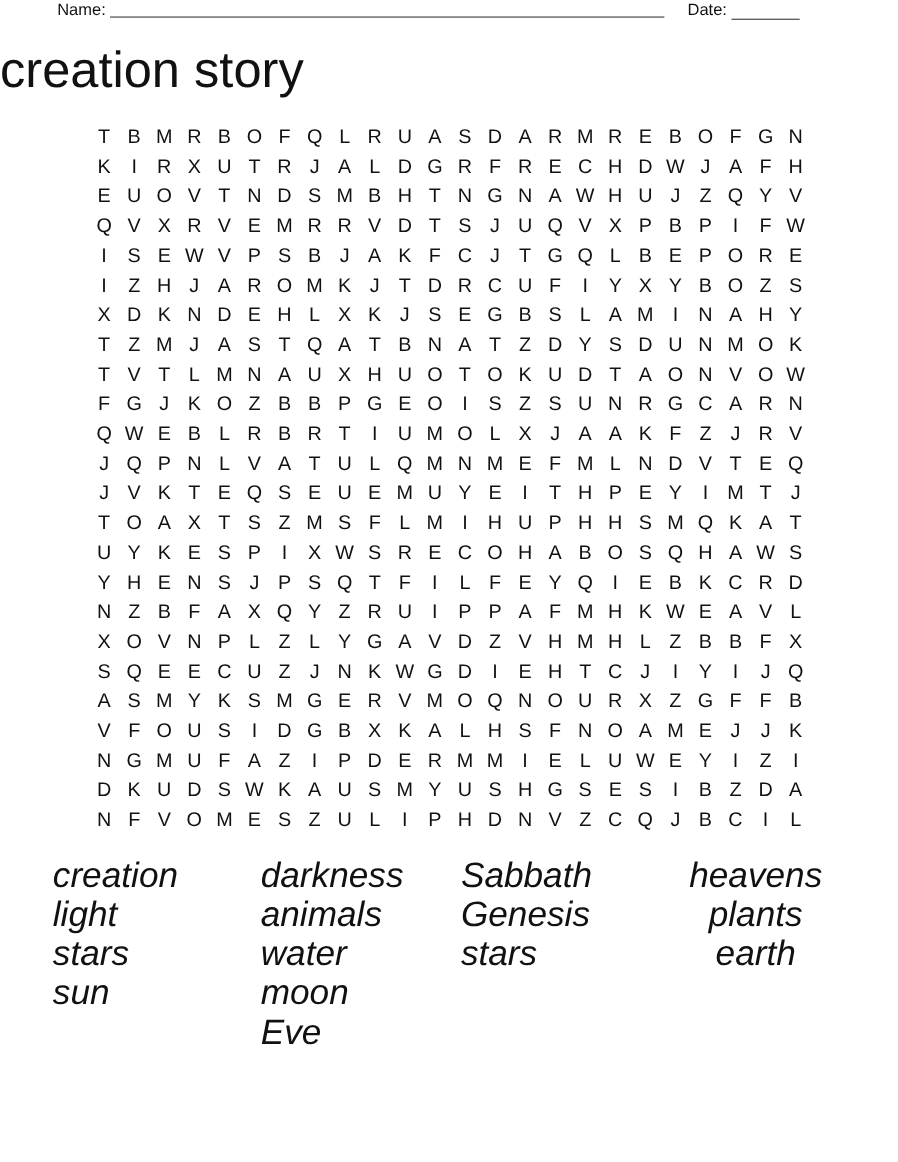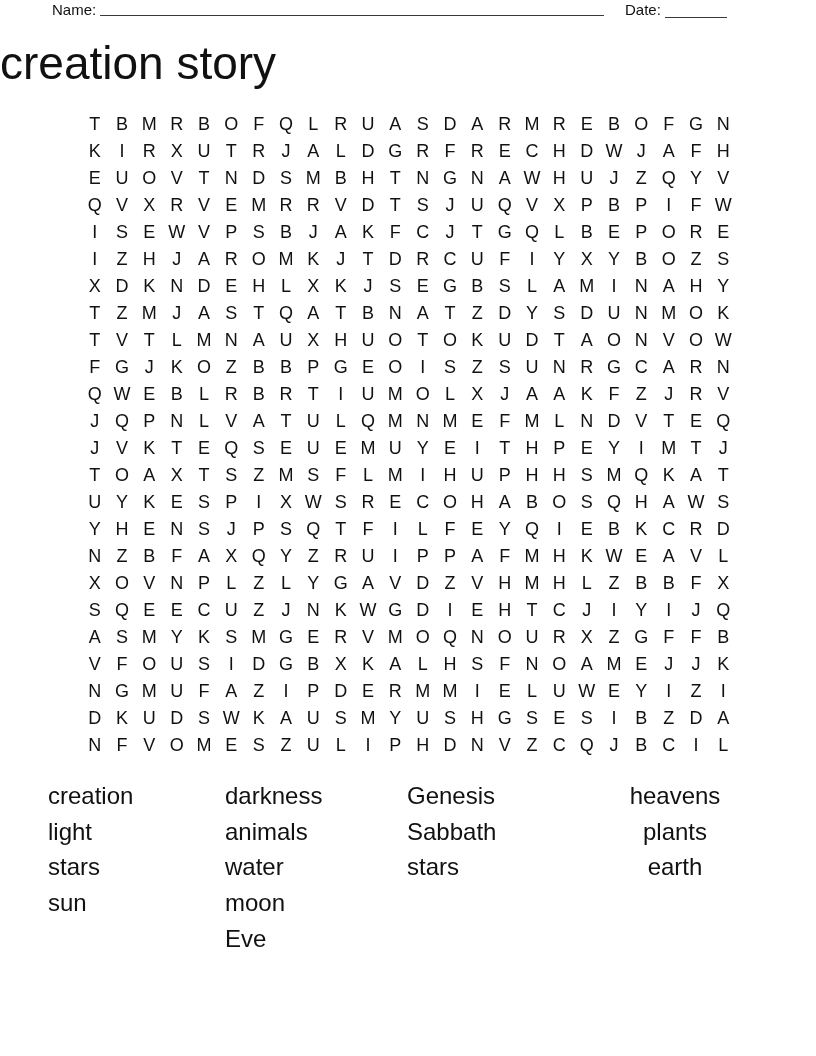--- a/index.html
+++ b/index.html
@@ -37,24 +37,24 @@
   .cell{
     display:flex;align-items:center;justify-content:center;
     font-size:18px;font-weight:500;
   }
   .words{
     position:absolute;left:48px;top:778px;
     display:flex;
   }
   .word-col{display:block;}
   .word-col:nth-child(1){width:177px;}
-  .word-col:nth-child(2){width:182px;}
+  .word-col:nth-child(2){width:182px;margin-left:12px;}
   .word-col:nth-child(3){width:178px;}
   .word-col:nth-child(4){width:180px;text-align:center;}
-  .word{font-size:24px;font-weight:500;line-height:35.7px;}
+  .word{font-size:32px;font-weight:500;line-height:35.7px;font-style:italic;}
 </style>
 </head>
 <body>
 
 <div class="header">
   <div class="name-field">
     <span class="field-label">Name:</span>
     <span class="blank-line name-line"></span>
   </div>
   <div class="date-field">
@@ -652,22 +652,22 @@
       <div class="word">sun</div>
     </div>
     <div class="word-col">
       <div class="word">darkness</div>
       <div class="word">animals</div>
       <div class="word">water</div>
       <div class="word">moon</div>
       <div class="word">Eve</div>
     </div>
     <div class="word-col">
+      <div class="word">Sabbath</div>
       <div class="word">Genesis</div>
-      <div class="word">Sabbath</div>
       <div class="word">stars</div>
     </div>
     <div class="word-col">
       <div class="word">heavens</div>
       <div class="word">plants</div>
       <div class="word">earth</div>
     </div>
   </div>
 
 </body></html>

